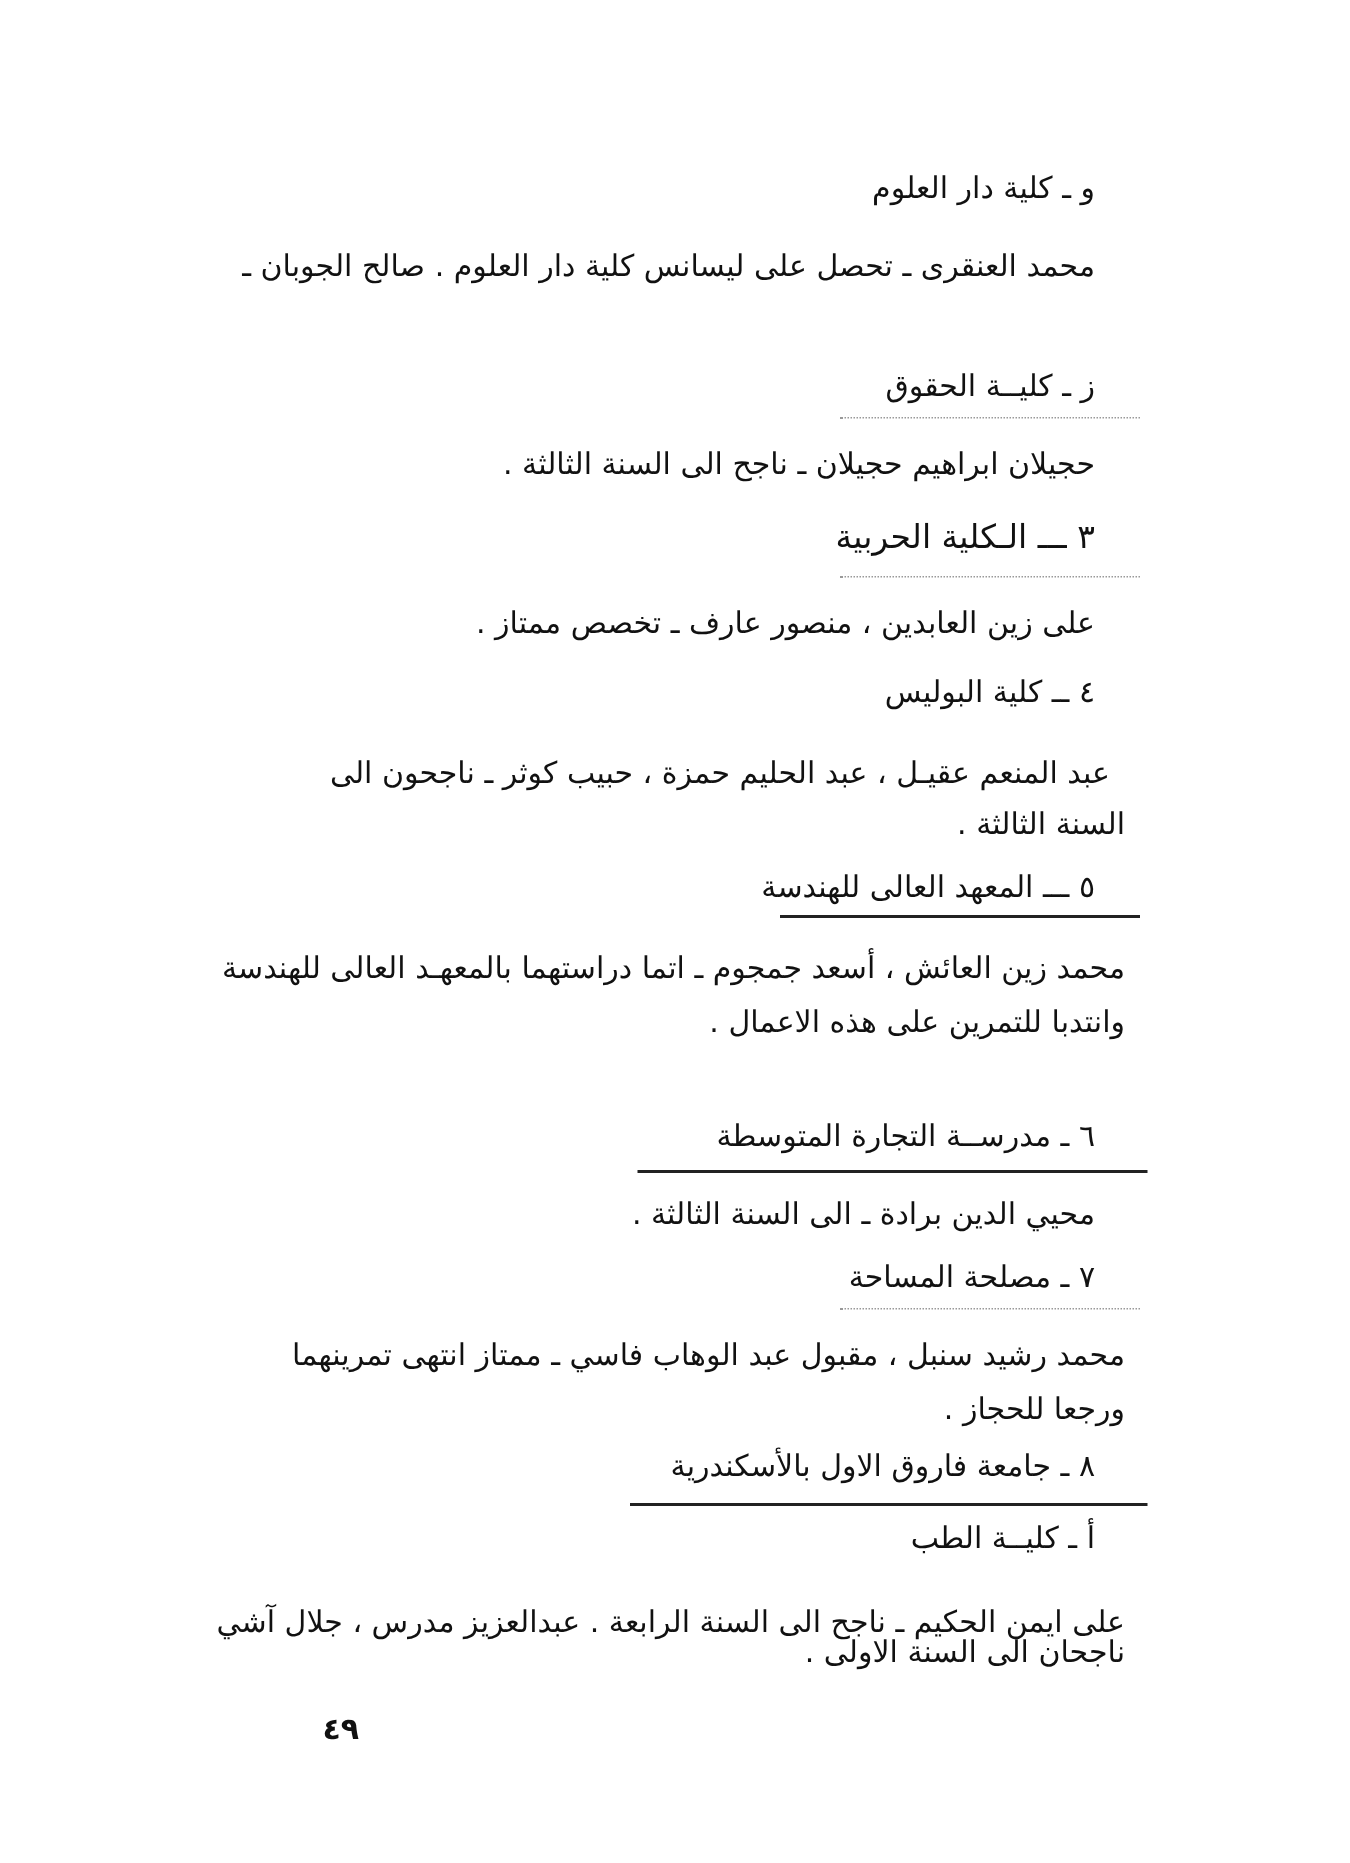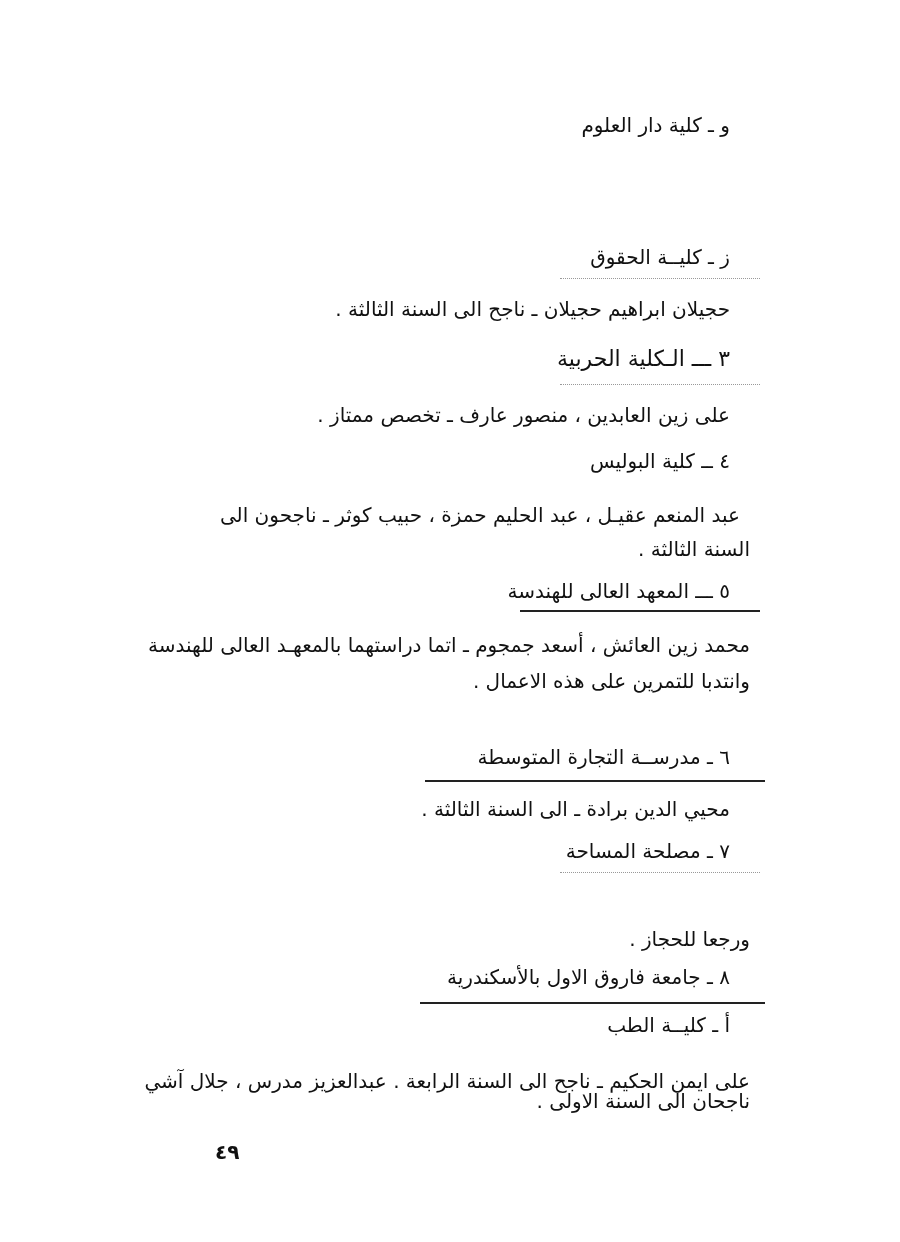--- a/index.html
+++ b/index.html
@@ -11,20 +11,21 @@
   .rule { position: absolute; height: 0; border-top: 2px solid #222; }
   .rule.faint { border-top: 1px dotted #999; }
   .pagenum { position: absolute; left: 215px; top: 1128px; font-size: 20px; font-weight: bold; }
 </style>
 </head>
 <body>
 
 <div class="page">
 
   <div class="line heading" style="right:170px; top:100px;">و ـ كلية دار العلوم</div>
+  <div class="line" style="right:170px; top:152px;">محمد العنقرى ـ تحصل على ليسانس كلية دار العلوم . صالح الجوبان ـ</div>
 
   <div class="line heading" style="right:170px; top:232px;">ز ـ كليــة الحقوق</div>
   <div class="rule faint" style="left:560px; width:200px; top:266px;"></div>
   <div class="line" style="right:170px; top:284px;">حجيلان ابراهيم حجيلان ـ ناجح الى السنة الثالثة .</div>
 
   <div class="line heading" style="right:170px; top:334px; font-size:22px;">٣ ـــ الـكلية الحربية</div>
   <div class="rule faint" style="left:560px; width:200px; top:372px;"></div>
   <div class="line" style="right:170px; top:390px;">على زين العابدين ، منصور عارف ـ تخصص ممتاز .</div>
 
   <div class="line heading" style="right:170px; top:436px;">٤ ــ كلية البوليس</div>
@@ -35,20 +36,21 @@
   <div class="rule" style="left:520px; width:240px; top:598px;"></div>
   <div class="line" style="right:150px; top:620px;">محمد زين العائش ، أسعد جمجوم ـ اتما دراستهما بالمعهـد العالى للهندسة</div>
   <div class="line" style="right:150px; top:656px;">وانتدبا للتمرين على هذه الاعمال .</div>
 
   <div class="line heading" style="right:170px; top:732px;">٦ ـ مدرســة التجارة المتوسطة</div>
   <div class="rule" style="left:425px; width:340px; top:768px;"></div>
   <div class="line" style="right:170px; top:784px;">محيي الدين برادة ـ الى السنة الثالثة .</div>
 
   <div class="line heading" style="right:170px; top:826px;">٧ ـ مصلحة المساحة</div>
   <div class="rule faint" style="left:560px; width:200px; top:860px;"></div>
+  <div class="line" style="right:150px; top:878px;">محمد رشيد سنبل ، مقبول عبد الوهاب فاسي ـ ممتاز انتهى تمرينهما</div>
   <div class="line" style="right:150px; top:914px;">ورجعا للحجاز .</div>
 
   <div class="line heading" style="right:170px; top:952px;">٨ ـ جامعة فاروق الاول بالأسكندرية</div>
   <div class="rule" style="left:420px; width:345px; top:990px;"></div>
 
   <div class="line heading" style="right:170px; top:1000px;">أ ـ كليــة الطب</div>
   <div class="line" style="right:150px; top:1040px;margin-top:16px;">على ايمن الحكيم ـ ناجح الى السنة الرابعة . عبدالعزيز مدرس ، جلال آشي</div>
   <div class="line" style="right:150px; top:1076px;">ناجحان الى السنة الاولى .</div>
 
   <div class="pagenum">٤٩</div>

